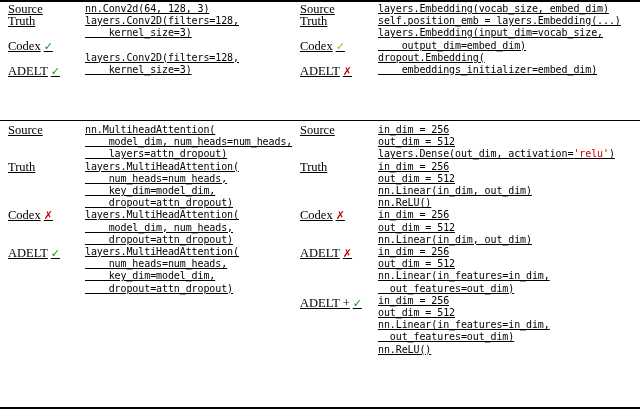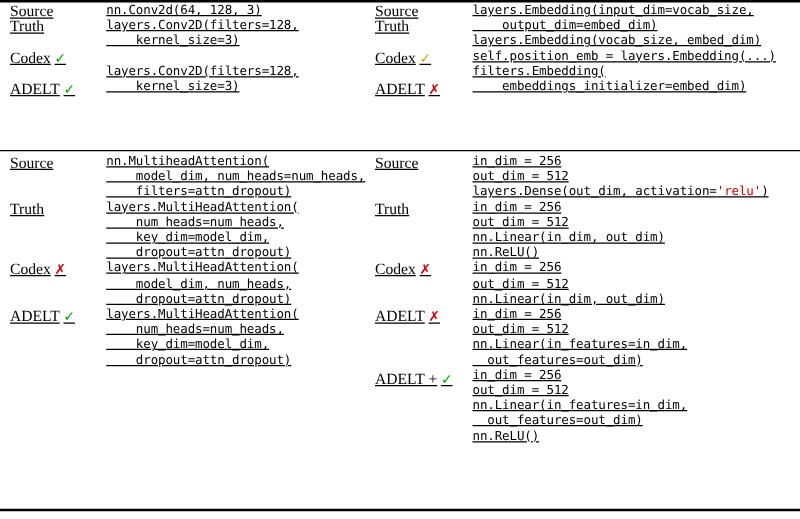--- a/index.html
+++ b/index.html
@@ -109,25 +109,25 @@
   <div class="section sec-tr">
     <div class="col-labels" style="width:78px">
       <span class="label"><span>Source</span></span>
       <span class="label"><span>Truth</span></span>
       <span class="spacer"></span>
       <span class="label"><span>Codex</span><span class="mark mark-warn">✓</span></span>
       <span class="spacer"></span>
       <span class="label"><span>ADELT</span><span class="mark mark-bad">✗</span></span>
     </div>
     <div class="col-code">
+      <span class="code">layers.Embedding(vocab_size, embed_dim)
+self.position_emb = layers.Embedding(...)</span>
       <span class="code">layers.Embedding(input_dim=vocab_size,
     output_dim=embed_dim)</span>
-      <span class="code">layers.Embedding(vocab_size, embed_dim)
-self.position_emb = layers.Embedding(...)</span>
-      <span class="code">filters.Embedding(
+      <span class="code">dropout.Embedding(
     embeddings_initializer=embed_dim)</span>
     </div>
   </div>
 
   <div class="section sec-bl">
     <div class="col-labels" style="width:77px">
       <span class="label"><span>Source</span></span>
       <span class="spacer"></span>
       <span class="spacer"></span>
       <span class="label"><span>Truth</span></span>
@@ -135,21 +135,21 @@
       <span class="spacer"></span>
       <span class="spacer"></span>
       <span class="label"><span>Codex</span><span class="mark mark-bad">✗</span></span>
       <span class="spacer"></span>
       <span class="spacer"></span>
       <span class="label"><span>ADELT</span><span class="mark mark-ok">✓</span></span>
     </div>
     <div class="col-code">
       <span class="code">nn.MultiheadAttention(
     model_dim, num_heads=num_heads,
-    filters=attn_dropout)</span>
+    layers=attn_dropout)</span>
       <span class="code">layers.MultiHeadAttention(
     num_heads=num_heads,
     key_dim=model_dim,
     dropout=attn_dropout)</span>
       <span class="code">layers.MultiHeadAttention(
     model_dim, num_heads,
     dropout=attn_dropout)</span>
       <span class="code">layers.MultiHeadAttention(
     num_heads=num_heads,
     key_dim=model_dim,

